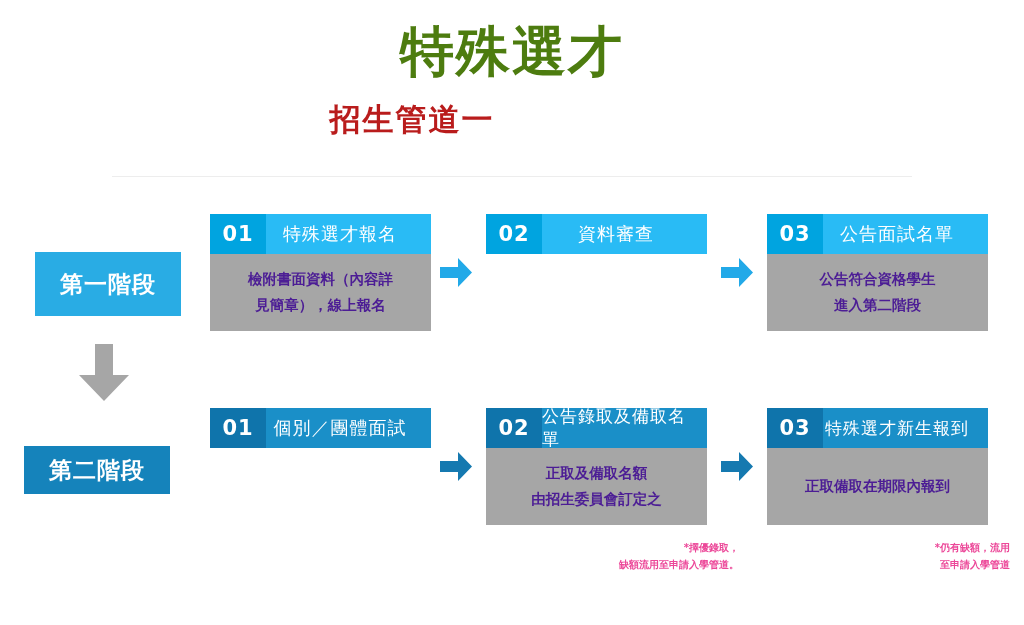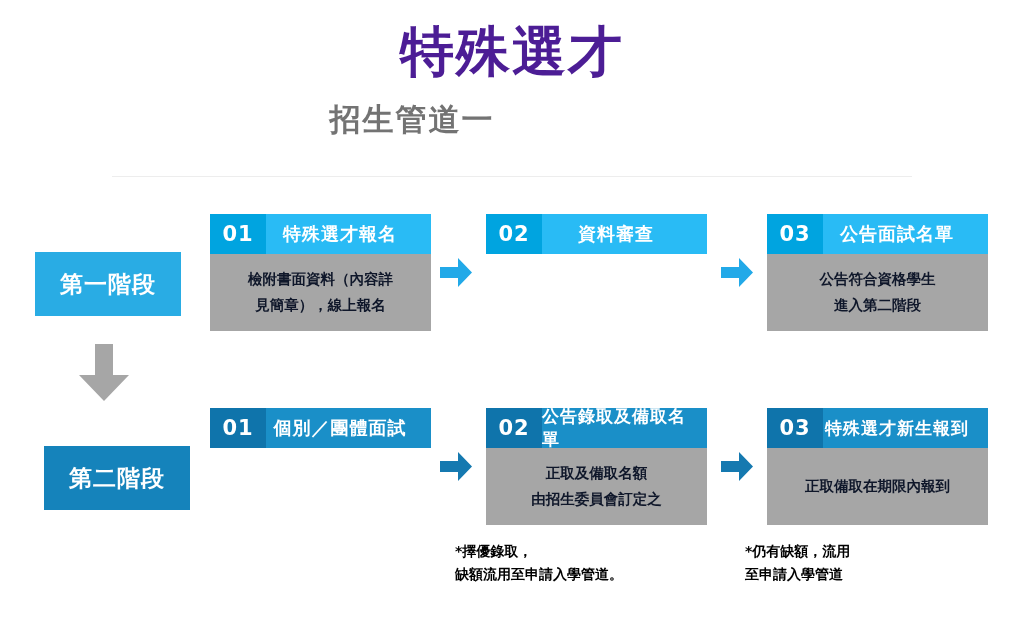--- a/index.html
+++ b/index.html
@@ -24,33 +24,33 @@
 
   
   .title-main {
     position: absolute;
     left: 0;
     top: 22px;
     width: 1024px;
     text-align: center;
     font-size: 54px;
     font-weight: bold;
-    color: #4c1d95;
+    color: #4d7c0f;
     letter-spacing: 2px;
     line-height: 1.1;
   }
   .title-sub {
     position: absolute;
     left: 0;
     top: 102px;
     width: 824px;
     text-align: center;
     font-size: 31px;
     font-weight: bold;
-    color: #737373;
+    color: #b91c1c;
     letter-spacing: 2px;
     line-height: 1.1;
   }
   .divider {
     position: absolute;
     left: 112px;
     top: 176px;
     width: 800px;
     height: 1px;
     background: #ededed;
@@ -68,24 +68,24 @@
     letter-spacing: 1px;
   }
   .stage-1 {
     left: 35px;
     top: 252px;
     width: 146px;
     height: 64px;
     background: #29ace4;
   }
   .stage-2 {
-    left: 44px;
+    left: 24px;
     top: 446px;
     width: 146px;
-    height: 64px;
+    height: 48px;
     background: #1583bb;
   }
 
   
   .down-arrow {
     position: absolute;
     left: 78px;
     top: 344px;
     width: 52px;
     height: 58px;
@@ -112,27 +112,27 @@
     letter-spacing: 1px;
     font-family: "DejaVu Sans", "Liberation Sans", sans-serif;
   }
   .flow-title {
     flex: 1;
     display: flex;
     align-items: center;
     justify-content: center;
     color: #ffffff;
     font-size: 18px;
-    font-weight: bold;
+    font-weight: normal;
     letter-spacing: 1px;
     padding-right: 17px;
   }
   .flow-body {
     background: #a6a6a6;
-    color: #0f172a;
+    color: #4c1d95;
     font-size: 14.5px;
     font-weight: bold;
     line-height: 1.75;
     text-align: center;
     display: flex;
     align-items: center;
     justify-content: center;
     padding: 6px 10px;
     box-sizing: border-box;
   }
@@ -160,25 +160,25 @@
     height: 30px;
   }
   .ra-r1 { top: 258px; }
   .ra-r2 { top: 452px; }
   .ra-c1 { left: 440px; }
   .ra-c2 { left: 721px; }
 
   
   .footnote {
     position: absolute;
-    color: #000000;
-    font-size: 14px;
+    color: #ec4899;
+    font-size: 10px;
     font-weight: bold;
     line-height: 1.65;
-    text-align: left;
+    text-align: right;
     white-space: pre-line;
   }
   .fn-1 { left: 455px; top: 540px; width: 284px; }
   .fn-2 { left: 745px; top: 540px; width: 265px; }
 </style>
 </head>
 <body>
 
 <div id="canvas">
 

